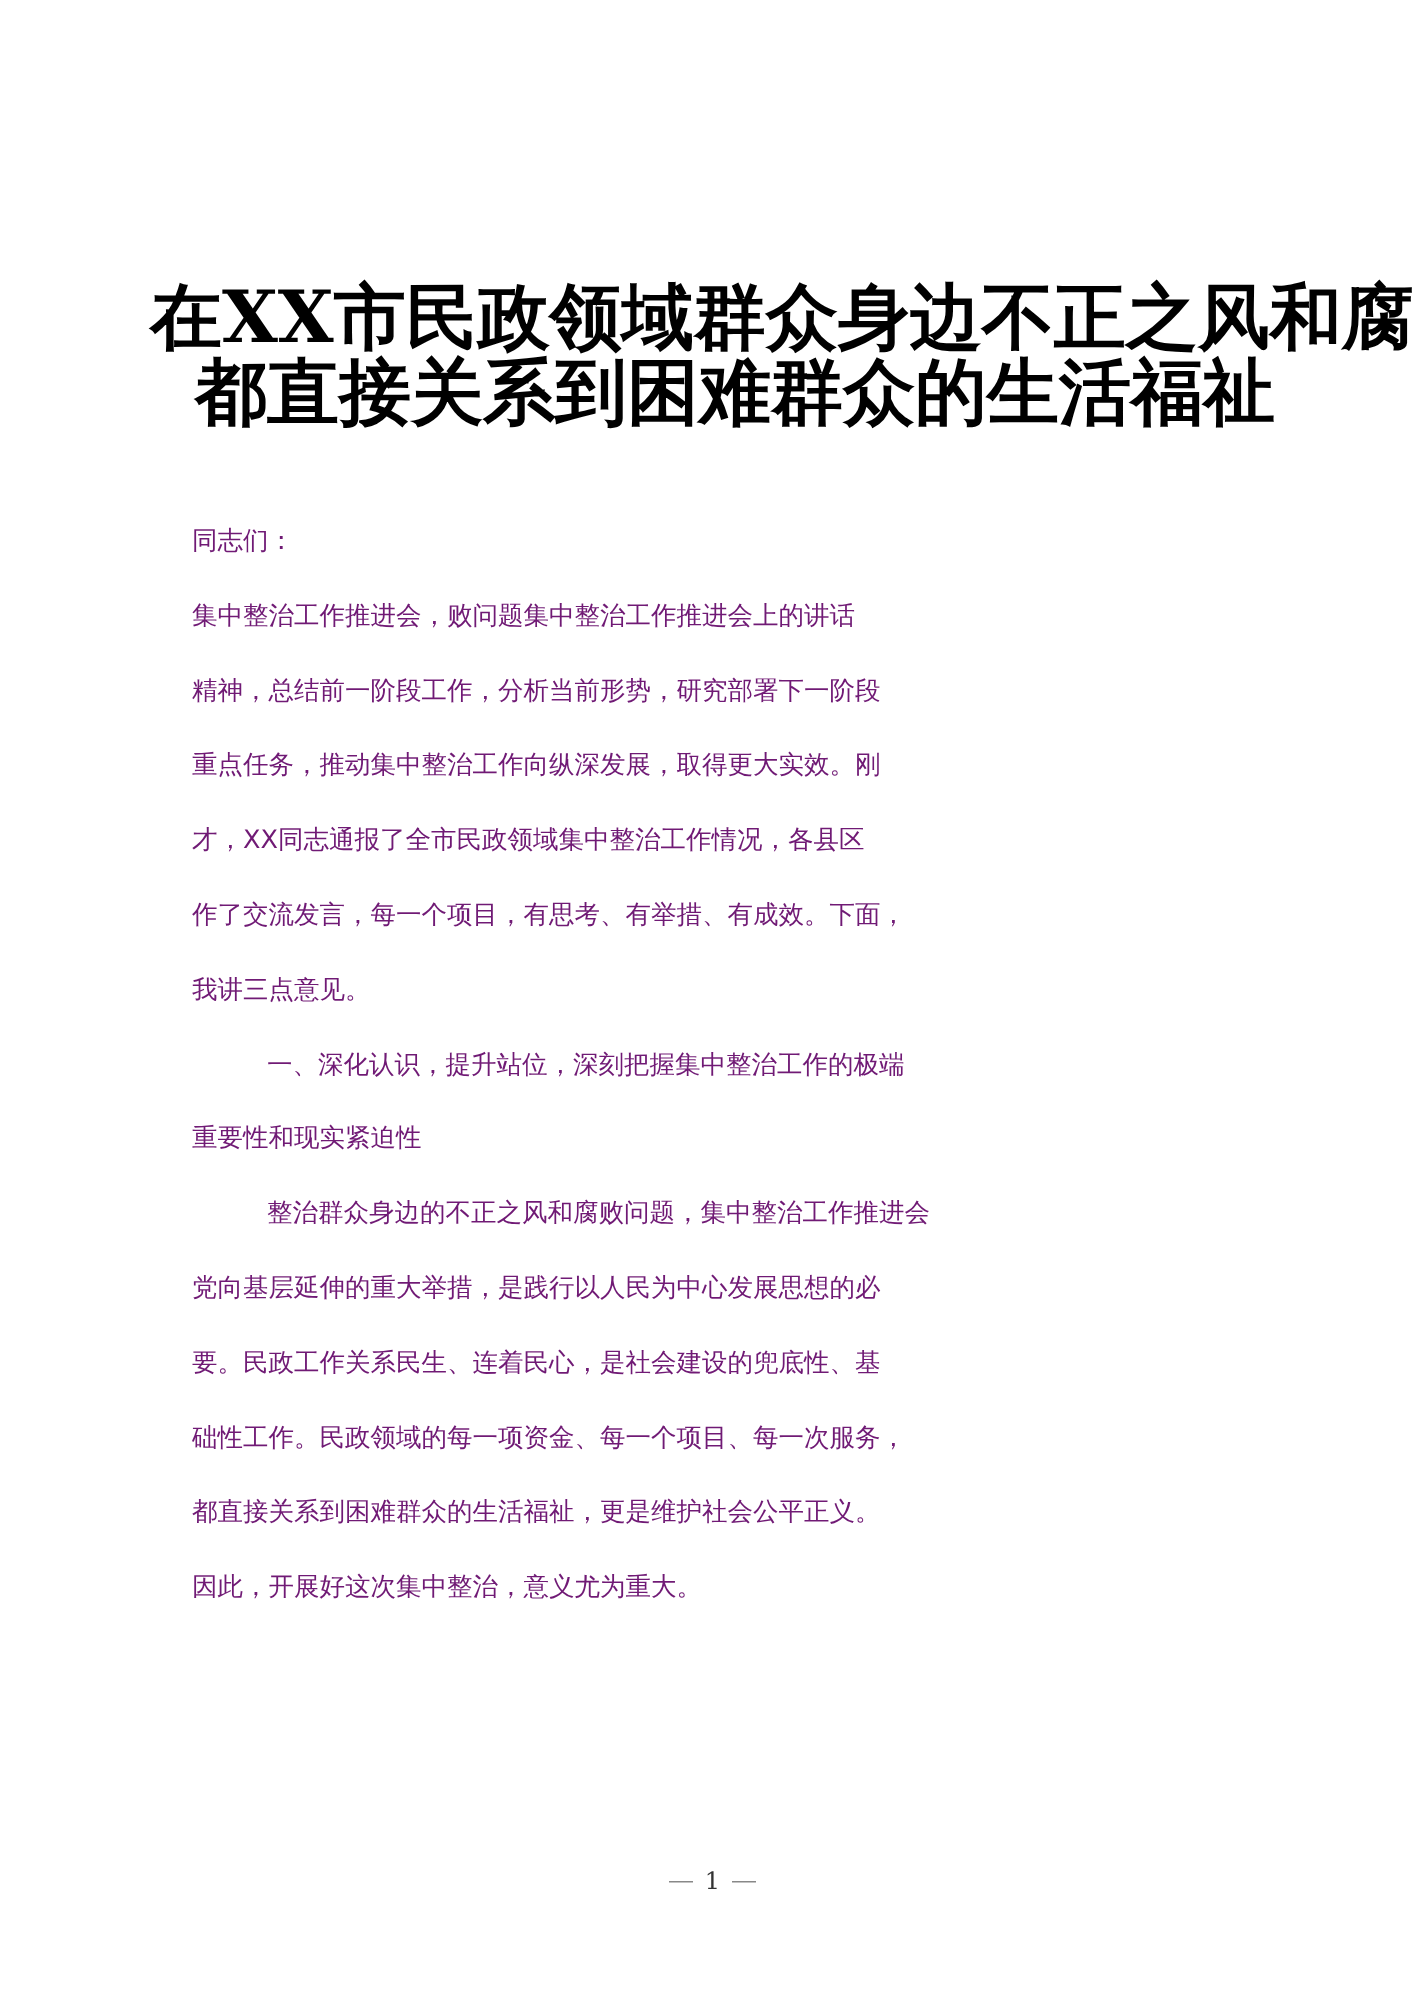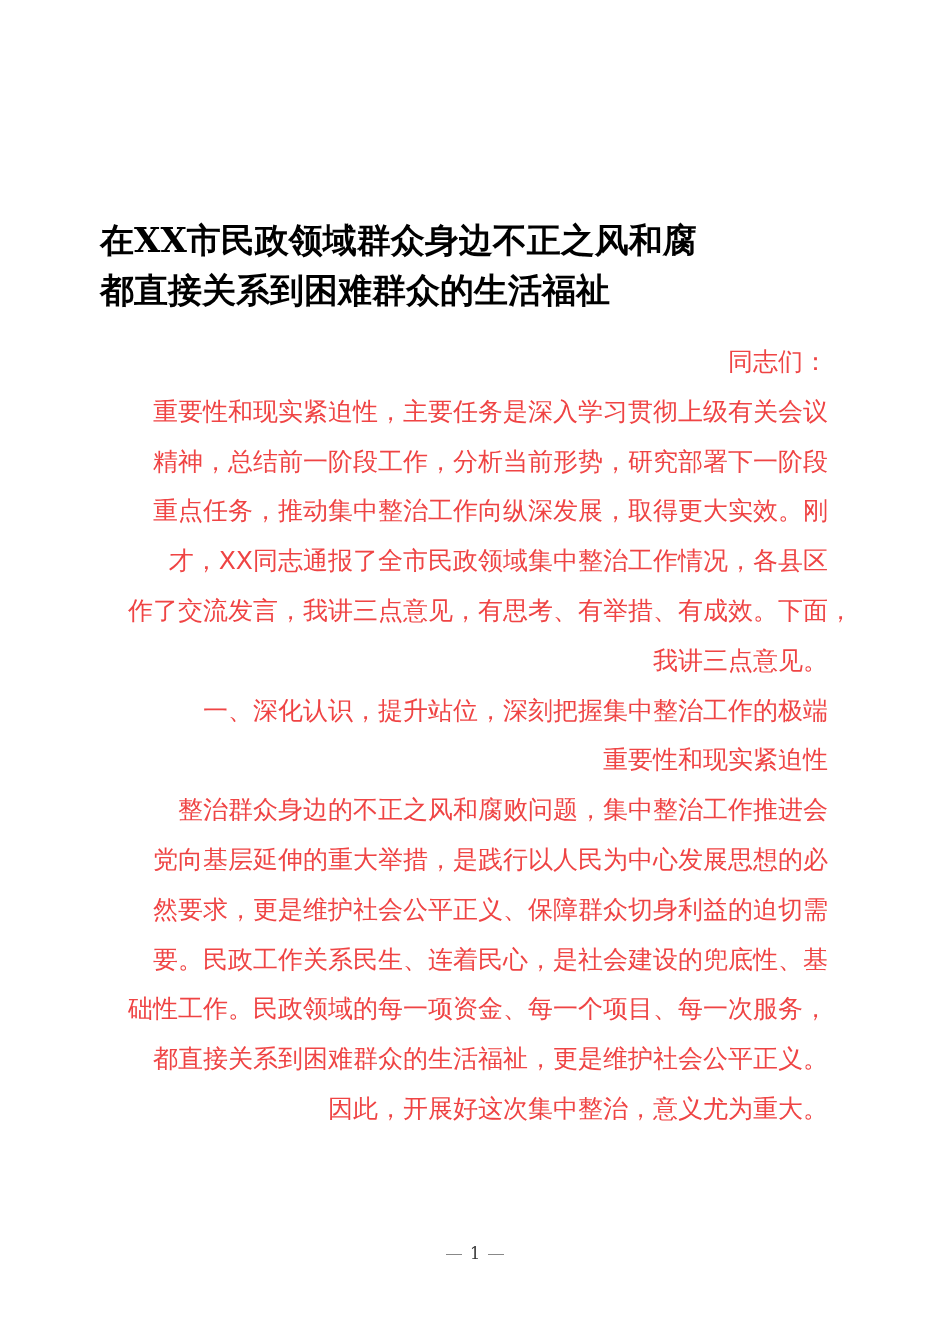--- a/index.html
+++ b/index.html
@@ -1,55 +1,54 @@
 <!DOCTYPE html>
 <html><head>
   <meta charset="utf-8">
   <style>
     html, body { margin: 0; padding: 0; background: #ffffff; }
     body { width: 950px; height: 1344px; position: relative; overflow: hidden;
       font-family: "DejaVu Sans", "Liberation Sans", sans-serif; color: #111; }
     .page { position: absolute; left: 0; top: 0; width: 950px; height: 1344px; background: #fff; }
-    .title { position: absolute; left: 100px; width: 750px; top: 186px; text-align: left;
-      font-family: "DejaVu Serif", "Liberation Serif", serif; font-weight: bold; font-size: 34px;
-      line-height: 52px; color: #000; letter-spacing: 0px; margin-top: 28px; }
+    .title { position: absolute; left: 100px; width: 750px; top: 186px; text-align: right;
+      font-family: "DejaVu Serif", "Liberation Serif", serif; font-weight: bold; font-size: 48px;
+      line-height: 52px; color: #000; letter-spacing: 0px; }
     .title .line { display: block; white-space: nowrap; }
-    .body-text { position: absolute; left: 128px; width: 700px; top: 337px; font-size: 25px; line-height: 49.8px; color: #ef4444; text-align: right; }
+    .body-text { position: absolute; left: 128px; width: 700px; top: 337px; font-size: 17px; line-height: 49.8px; color: #701a75; }
     .line { display: block; white-space: nowrap; height: 49.8px; }
     .indent { padding-left: 50px; }
     .bold { font-weight: normal; }
     .page-number { position: absolute; left: 0; width: 950px; top: 1244px; text-align: center;
       font-family: "DejaVu Serif", "Liberation Serif", serif; font-size: 16px; color: #333; }
     .dash { display: inline-block; width: 16px; height: 1px; background: #888; vertical-align: middle; margin: 0 8px; }
   </style>
 </head>
 <body>
 
 <div class="page">
   <div class="title">
     <span class="line">在XX市民政领域群众身边不正之风和腐</span>
     <span class="line">都直接关系到困难群众的生活福祉</span>
   </div>
 
   <div class="body-text">
     <span class="line">同志们：</span>
 
-    <span class="line">重要性和现实紧迫性，主要任务是深入学习贯彻上级有关会议</span>
+    <span class="line">集中整治工作推进会，败问题集中整治工作推进会上的讲话</span>
     <span class="line">精神，总结前一阶段工作，分析当前形势，研究部署下一阶段</span>
     <span class="line">重点任务，推动集中整治工作向纵深发展，取得更大实效。刚</span>
     <span class="line">才，XX同志通报了全市民政领域集中整治工作情况，各县区</span>
-    <span class="line">作了交流发言，我讲三点意见，有思考、有举措、有成效。下面，</span>
+    <span class="line">作了交流发言，每一个项目，有思考、有举措、有成效。下面，</span>
     <span class="line">我讲三点意见。</span>
 
     <span class="line indent bold">一、深化认识，提升站位，深刻把握集中整治工作的极端</span>
     <span class="line bold">重要性和现实紧迫性</span>
 
     <span class="line indent">整治群众身边的不正之风和腐败问题，集中整治工作推进会</span>
     <span class="line">党向基层延伸的重大举措，是践行以人民为中心发展思想的必</span>
-    <span class="line">然要求，更是维护社会公平正义、保障群众切身利益的迫切需</span>
     <span class="line">要。民政工作关系民生、连着民心，是社会建设的兜底性、基</span>
     <span class="line">础性工作。民政领域的每一项资金、每一个项目、每一次服务，</span>
     <span class="line">都直接关系到困难群众的生活福祉，更是维护社会公平正义。</span>
     <span class="line">因此，开展好这次集中整治，意义尤为重大。</span>
   </div>
 
   <div class="page-number">
     <span class="dash"></span><span>1</span><span class="dash"></span>
   </div>
 </div>

